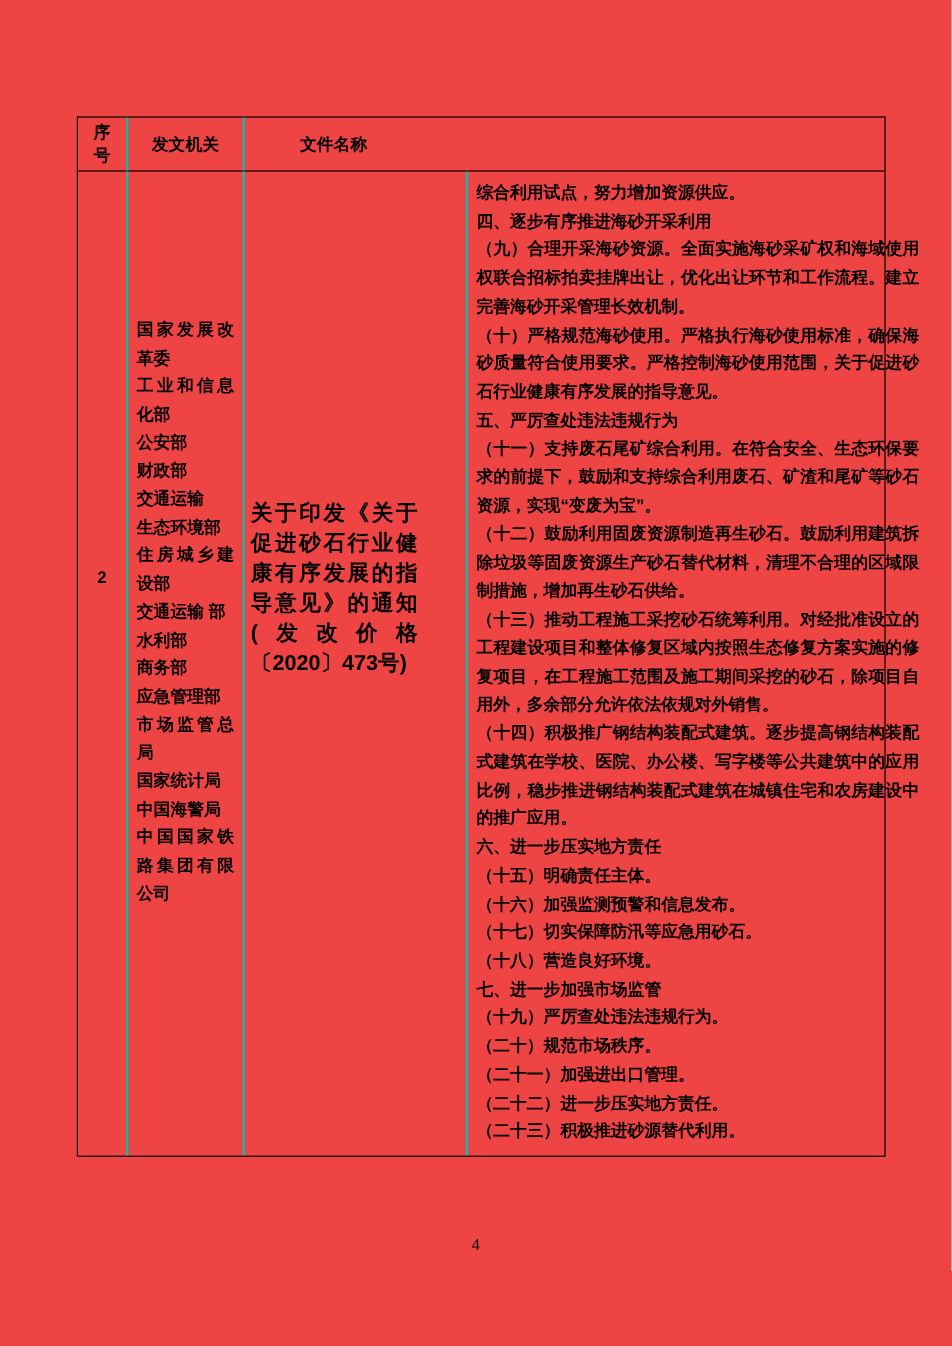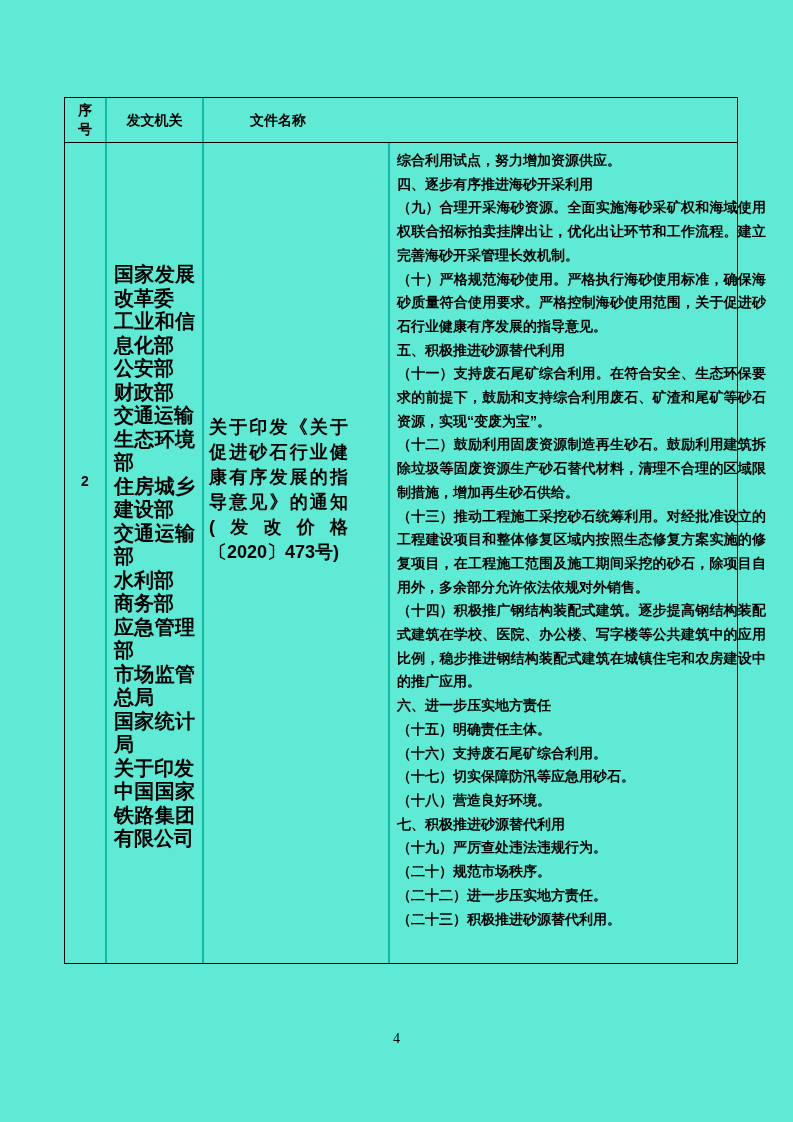--- a/index.html
+++ b/index.html
@@ -3,21 +3,21 @@
 <meta charset="utf-8">
 <style>
   * { margin: 0; padding: 0; box-sizing: border-box; }
   html, body { background: #e9e9e9; }
   body { font-family: "Liberation Sans", sans-serif; color: #000; }
   .page {
     position: relative;
     width: 793px;
     height: 1122px;
     margin: 0 auto;
-    background: #5eead4;
+    background: #ef4444;
     overflow: hidden;
   }
   .doc-table {
     position: absolute;
     left: 64px;
     top: 97px;
     width: 674px;
     border: 1px solid #000;
   }
   .row { display: flex; }
@@ -40,21 +40,21 @@
   }
   .hcell.c1 { padding: 0 12px; word-break: break-all; }
   .seq-cell {
     font-weight: 700;
     font-size: 14px;
     text-align: center;
     padding-top: 330px;
   }
   .agency-cell {
     font-weight: 700;
-    font-size: 20px;
+    font-size: 14px;
     line-height: 23.5px;
     padding: 120px 7px 0 7px;
   }
   .agency { text-align: justify; }
   .docname-cell {
     font-weight: 700;
     font-size: 18px;
     line-height: 25px;
     padding: 272px 4px 0 5px;
     text-align: justify;
@@ -100,42 +100,43 @@
           <div class="agency">财政部</div>
           <div class="agency">交通运输</div>
           <div class="agency">生态环境部</div>
           <div class="agency">住房城乡建设部</div>
           <div class="agency">交通运输 部</div>
           <div class="agency">水利部</div>
           <div class="agency">商务部</div>
           <div class="agency">应急管理部</div>
           <div class="agency">市场监管总局</div>
           <div class="agency">国家统计局</div>
-          <div class="agency">关于印发</div>
+          <div class="agency">中国海警局</div>
           <div class="agency">中国国家铁路集团有限公司</div>
         </div>
       <div class="cell c3 docname-cell">关于印发《关于促进砂石行业健康有序发展的指导意见》的通知(发改价格〔2020〕473号)</div>
       <div class="cell c4 content-cell">
           <div class="para">综合利用试点，努力增加资源供应。</div>
           <div class="para">四、逐步有序推进海砂开采利用</div>
           <div class="para">（九）合理开采海砂资源。全面实施海砂采矿权和海域使用权联合招标拍卖挂牌出让，优化出让环节和工作流程。建立完善海砂开采管理长效机制。</div>
           <div class="para">（十）严格规范海砂使用。严格执行海砂使用标准，确保海砂质量符合使用要求。严格控制海砂使用范围，关于促进砂石行业健康有序发展的指导意见。</div>
-          <div class="para">五、积极推进砂源替代利用</div>
+          <div class="para">五、严厉查处违法违规行为</div>
           <div class="para">（十一）支持废石尾矿综合利用。在符合安全、生态环保要求的前提下，鼓励和支持综合利用废石、矿渣和尾矿等砂石资源，实现“变废为宝”。</div>
           <div class="para">（十二）鼓励利用固废资源制造再生砂石。鼓励利用建筑拆除垃圾等固废资源生产砂石替代材料，清理不合理的区域限制措施，增加再生砂石供给。</div>
           <div class="para">（十三）推动工程施工采挖砂石统筹利用。对经批准设立的工程建设项目和整体修复区域内按照生态修复方案实施的修复项目，在工程施工范围及施工期间采挖的砂石，除项目自用外，多余部分允许依法依规对外销售。</div>
           <div class="para">（十四）积极推广钢结构装配式建筑。逐步提高钢结构装配式建筑在学校、医院、办公楼、写字楼等公共建筑中的应用比例，稳步推进钢结构装配式建筑在城镇住宅和农房建设中的推广应用。</div>
           <div class="para">六、进一步压实地方责任</div>
           <div class="para">（十五）明确责任主体。</div>
-          <div class="para">（十六）支持废石尾矿综合利用。</div>
+          <div class="para">（十六）加强监测预警和信息发布。</div>
           <div class="para">（十七）切实保障防汛等应急用砂石。</div>
           <div class="para">（十八）营造良好环境。</div>
-          <div class="para">七、积极推进砂源替代利用</div>
+          <div class="para">七、进一步加强市场监管</div>
           <div class="para">（十九）严厉查处违法违规行为。</div>
           <div class="para">（二十）规范市场秩序。</div>
+          <div class="para">（二十一）加强进出口管理。</div>
           <div class="para">（二十二）进一步压实地方责任。</div>
           <div class="para">（二十三）积极推进砂源替代利用。</div>
         </div>
     </div>
 
   </div>
 
   <div class="page-number">4</div>
 
 </div>

